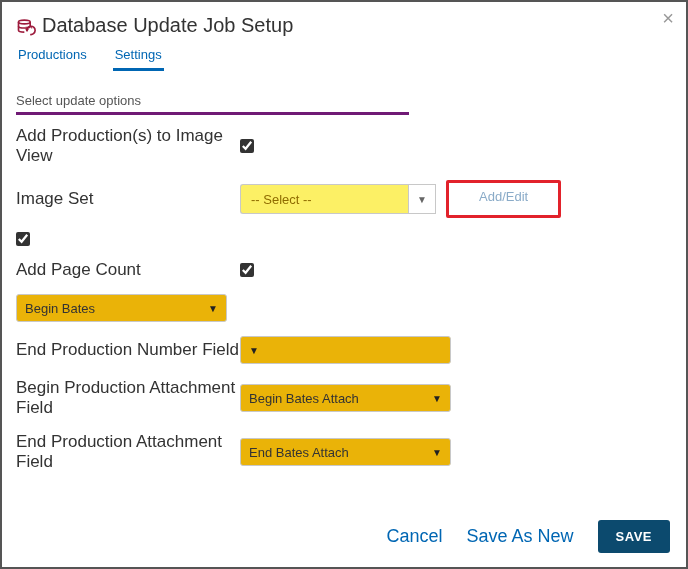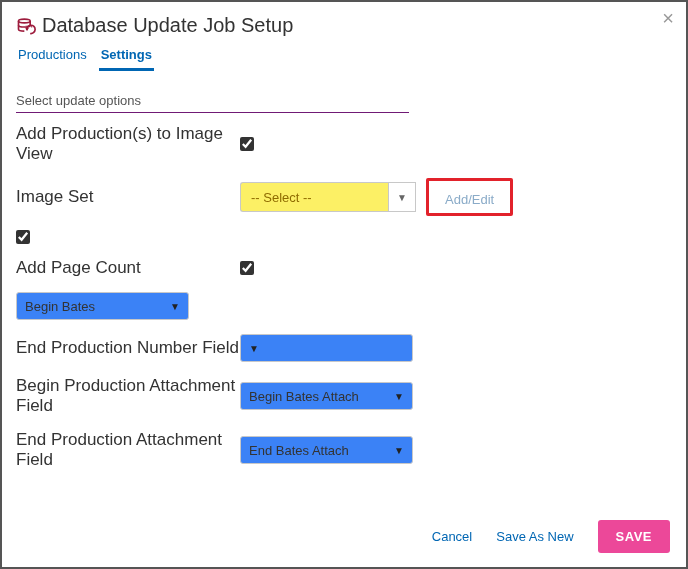--- a/index.html
+++ b/index.html
@@ -10,21 +10,21 @@
       background: #fff;
       width: 688px;
       height: 569px;
       border: 2px solid #555;
       position: relative;
     }
 
     
     .dialog-header {
       display: flex;
-      align-items: center;
+      align-items: flex-end;
       padding: 12px 18px 6px 14px;
       position: relative;
     }
     .dialog-header .icon {
       width: 20px;
       height: 20px;
       margin-right: 6px;
       color: #9d1c3d;
       flex-shrink: 0;
     }
@@ -39,39 +39,39 @@
       top: 6px;
       font-size: 20px;
       color: #999;
       cursor: pointer;
       line-height: 1;
     }
 
     
     .tabs {
       display: flex;
-      gap: 10px;
+      gap: 24px;
       padding: 0 14px;
     }
     .tab {
       font-size: 13px;
       color: #0066b3;
       padding: 4px 2px 6px 2px;
       cursor: pointer;
     }
     .tab.active {
-      font-weight: 700;
+      font-weight: 400;
       border-bottom: 3px solid #0066b3;
     }
 
     
     .section-heading {
       margin: 22px 14px 4px 14px;
       padding-bottom: 4px;
-      border-bottom: 1px solid #701a75;
+      border-bottom: 3px solid #701a75;
       font-size: 13px;
       color: #555;
       width: 393px;
     }
 
     
     .form-row {
       display: flex;
       align-items: center;
       padding: 7px 14px;
@@ -85,25 +85,25 @@
       width: 14px;
       height: 14px;
       accent-color: #333;
     }
 
     
     .select {
       position: relative;
       display: flex;
       align-items: center;
-      width: 173px;
+      width: 211px;
       height: 28px;
       border: 1px solid #c8c8c8;
       border-radius: 3px;
-      background: #3b82f6;
+      background: #eab308;
       padding: 0 8px;
       cursor: pointer;
     }
     .select span.value {
       flex: 1;
       font-size: 13px;
       color: #333;
     }
     .select .caret {
       font-size: 10px;
@@ -115,21 +115,21 @@
       display: flex;
       align-items: center;
       gap: 0;
     }
     .imgset-select {
       height: 30px;
       background: #fcf065;
       border-right: none;
       border-top-right-radius: 0;
       border-bottom-right-radius: 0;
-      width: 148px;
+      width: 168px;
       padding-left: 10px;
     }
     .imgset-select span.value {
       color: #8f6b00;
       font-style: normal;
     }
     .imgset-caret-box {
       height: 30px;
       width: 28px;
       border: 1px solid #c8c8c8;
@@ -141,49 +141,49 @@
     }
     .imgset-caret-box .caret {
       font-size: 10px;
       color: #666;
     }
 
     
     .highlight-box {
       border: 3px solid #e2222b;
       border-radius: 2px;
-      padding: 4px 6px;
+      padding: 4px 20px;
       margin-left: 10px;
       display: flex;
-      align-items: flex-end;
+      align-items: flex-start;
       height: 38px;
     }
     .addedit-link {
       color: #8aabc8;
       font-size: 13px;
       padding: 2px 10px;
       cursor: pointer;
     }
 
     
     .footer {
       position: absolute;
       bottom: 14px;
       right: 16px;
       display: flex;
       align-items: center;
       gap: 24px;
     }
     .link-btn {
       color: #0066b3;
-      font-size: 13px;
+      font-size: 18px;
       cursor: pointer;
     }
     .primary-btn {
-      background: #ec4899;
+      background: #0c4a6e;
       color: #fff;
       font-size: 13px;
       font-weight: 700;
       border: none;
       border-radius: 3px;
       padding: 9px 18px;
       cursor: pointer;
       letter-spacing: 0.5px;
     }
   </style>

